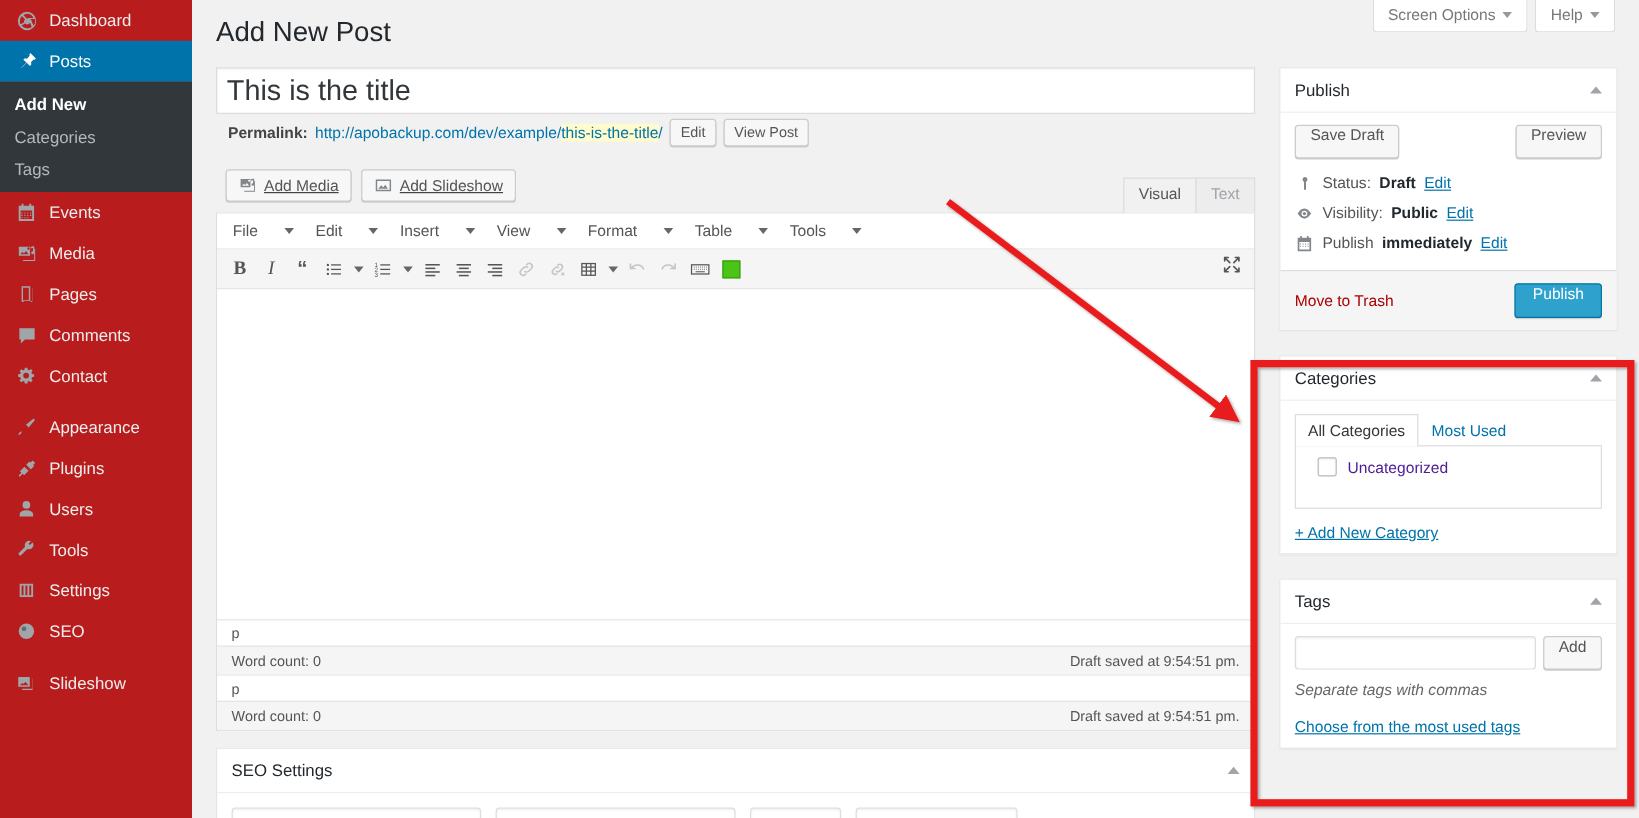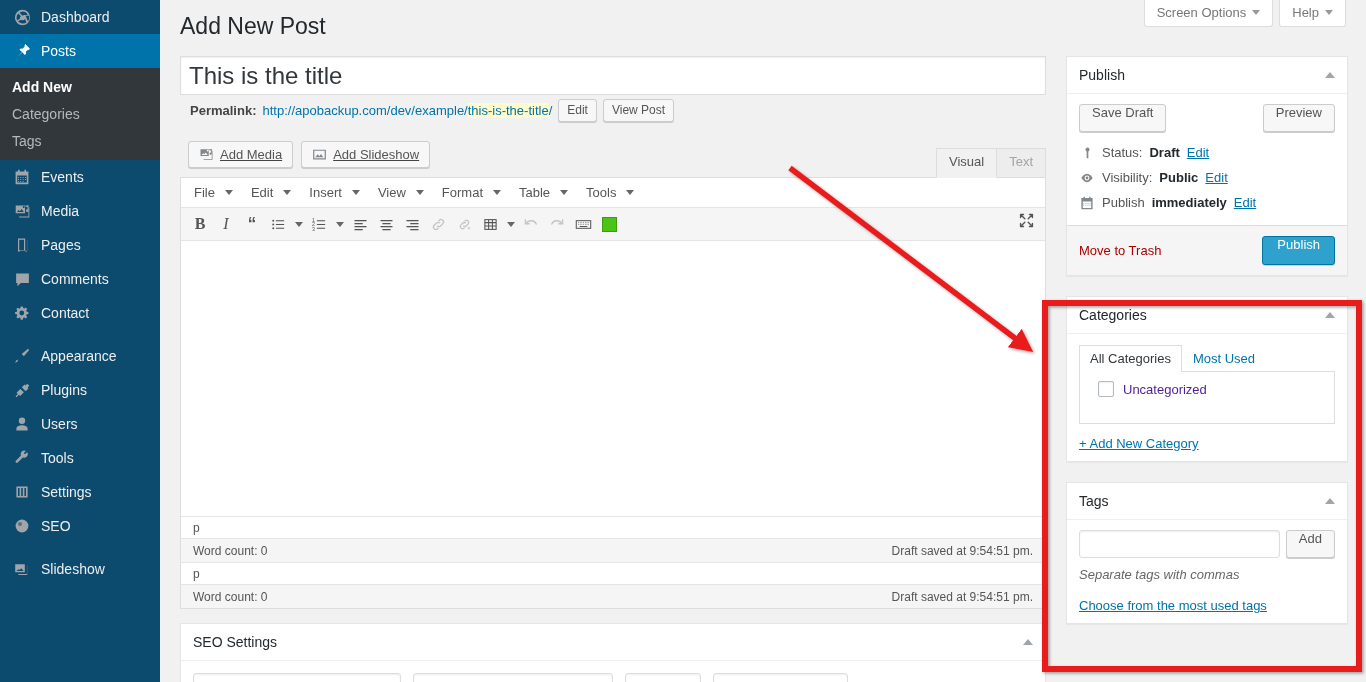--- a/index.html
+++ b/index.html
@@ -11,21 +11,21 @@
     font-family: "Liberation Sans", sans-serif;
     font-size: 13px;
     color: #444;
   }
   #root { position: relative; width: 1366px; height: 682px; }
 
   
   #adminmenu {
     position: absolute; left: 0; top: 0;
     width: 160px; height: 682px;
-    background: #0c4a6e;
+    background: #b91c1c;
     color: #eee;
   }
   .menu-item {
     position: relative;
     display: flex; align-items: center;
     height: 34px;
     padding-left: 12px;
     font-size: 14px;
     color: #eee;
     cursor: pointer;
@@ -184,21 +184,21 @@
     background: #fff;
   }
   .mce-menubar {
     background: #fff;
     border-bottom: 1px solid #e5e5e5;
     padding: 0 4px;
     height: 30px;
     display: flex; align-items: center;
   }
   .mce-menubtn {
-    display: flex; align-items: center; gap: 10px;
+    display: flex; align-items: center; gap: 22px;
     padding: 0 9px;
     height: 22px;
     font-size: 13px;
     color: #555;
     cursor: pointer;
   }
   .mce-menubtn .caret { width:0;height:0;border-left:4px solid transparent;border-right:4px solid transparent;border-top:5px solid #666; }
   .mce-toolbar {
     background: #f5f5f5;
     border-bottom: 1px solid #e5e5e5;

